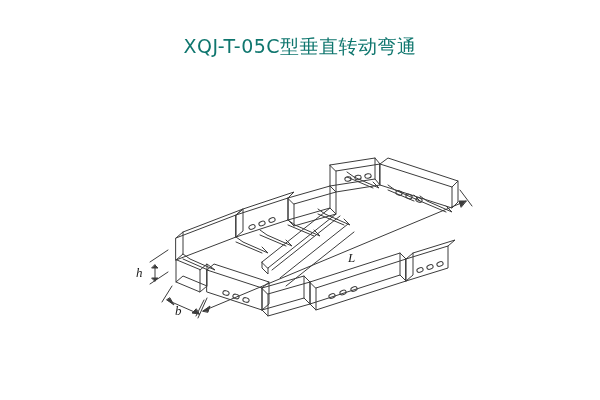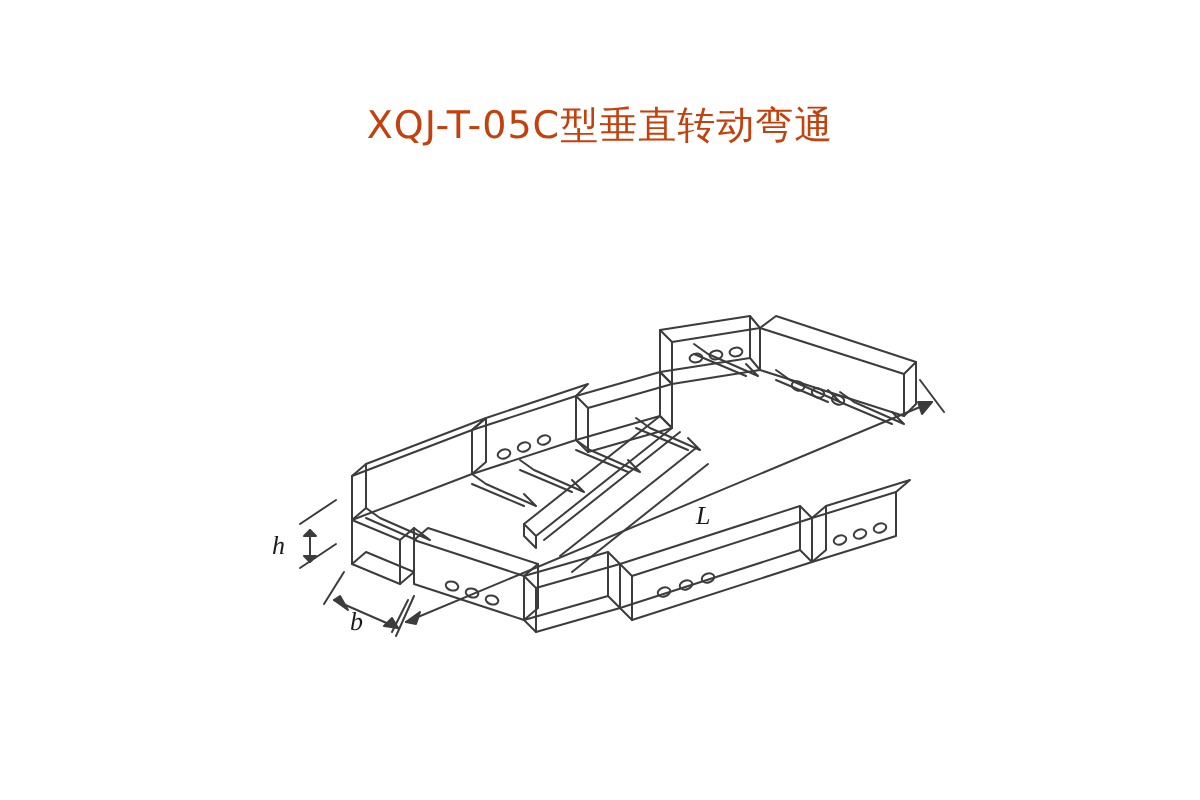--- a/index.html
+++ b/index.html
@@ -15,25 +15,25 @@
   }
   #page {
     position: relative;
     width: 600px;
     height: 400px;
     background: #ffffff;
   }
   #title {
     position: absolute;
     left: 0;
-    top: 50px;
+    top: 34px;
     width: 600px;
     text-align: center;
     font-size: 19px;
-    color: #c2410c;
+    color: #0f766e;
     letter-spacing: 0.5px;
     font-family: "DejaVu Sans", sans-serif;
     white-space: nowrap;
   }
   #figure {
     position: absolute;
     left: 0;
     top: 110px;
     width: 600px;
     height: 260px;

